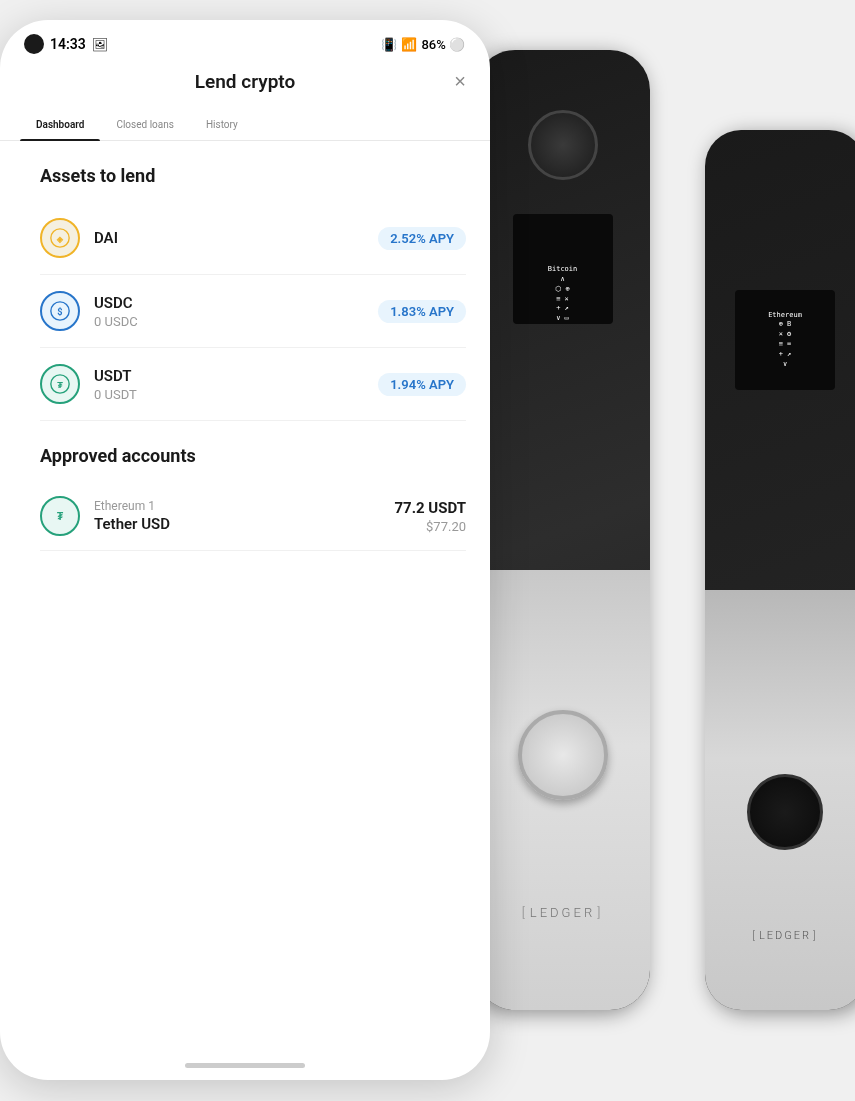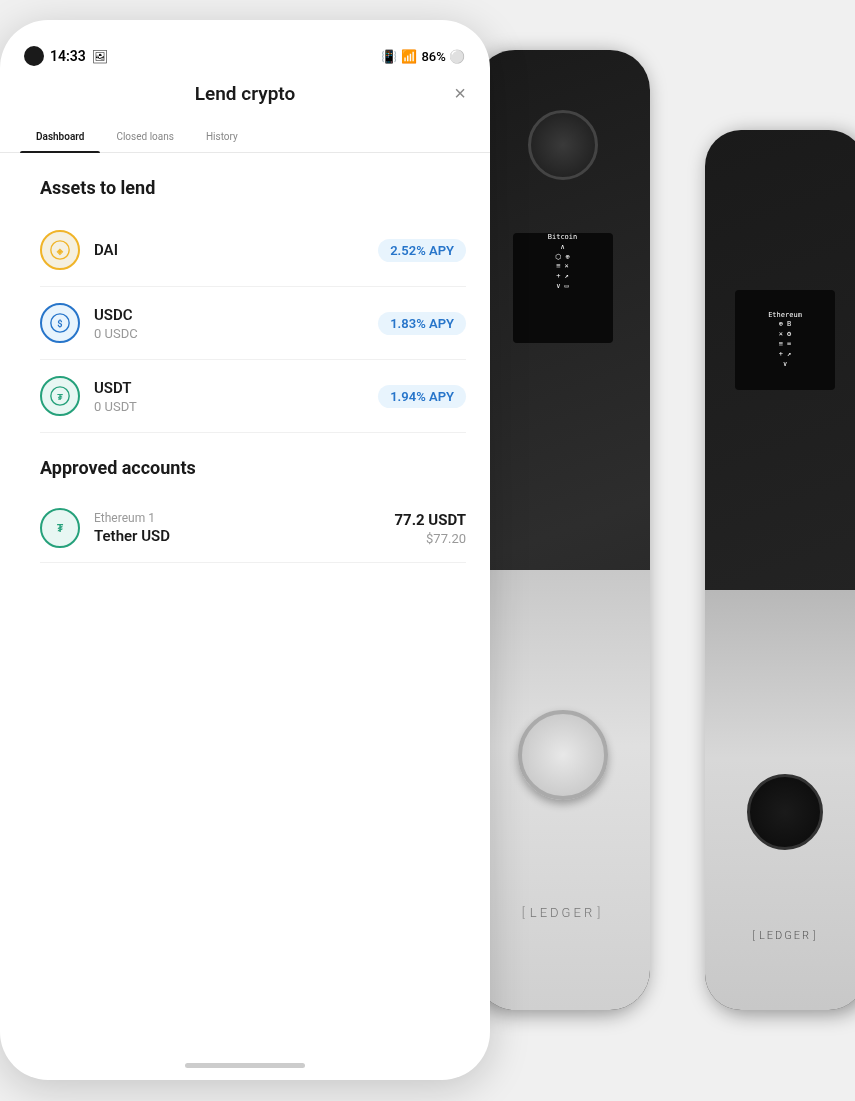--- a/index.html
+++ b/index.html
@@ -31,21 +31,20 @@
 
     
     .status-bar {
       display: flex;
       justify-content: space-between;
       align-items: center;
       padding: 14px 24px 8px 24px;
       font-size: 13px;
       font-weight: 500;
       color: #000;
-      margin-top: 12px;
     }
     .status-left {
       display: flex;
       align-items: center;
       gap: 6px;
     }
     .status-dot {
       width: 20px;
       height: 20px;
       background: #1a1a1a;
@@ -242,29 +241,29 @@
       position: absolute;
       bottom: 0;
       left: 0;
       right: 0;
       height: 440px;
       background: linear-gradient(180deg, #c8c8c8 0%, #e0e0e0 40%, #d0d0d0 100%);
       border-radius: 0 0 40px 40px;
     }
     .ledger-screen {
       position: absolute;
-      top: 183px;
+      top: 164px;
       left: 50%;
       transform: translateX(-50%);
       width: 100px;
       height: 110px;
       background: #0a0a0a;
       border-radius: 4px;
       display: flex;
-      align-items: flex-start;
+      align-items: flex-end;
       justify-content: center;
     }
     .ledger-screen-content {
       color: #ffffff;
       font-size: 7px;
       text-align: center;
       line-height: 1.4;
       font-family: monospace;
     }
     .ledger-top-btn {

